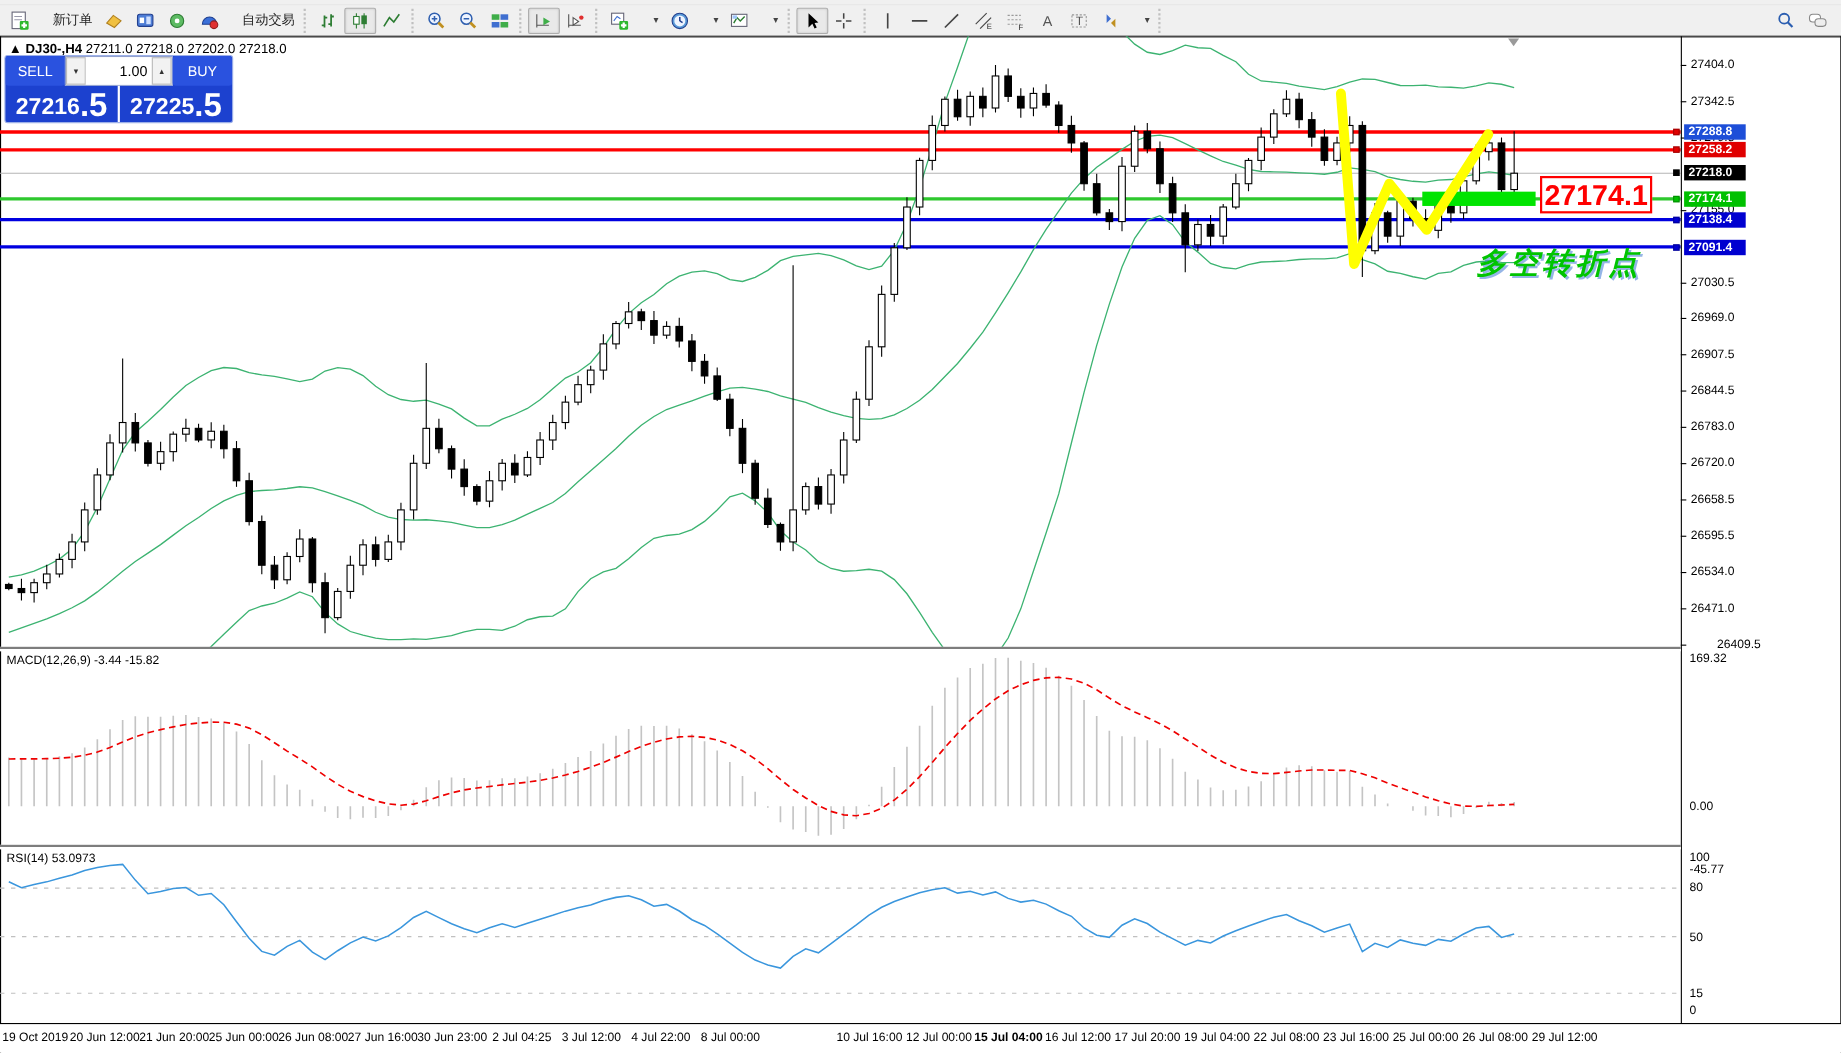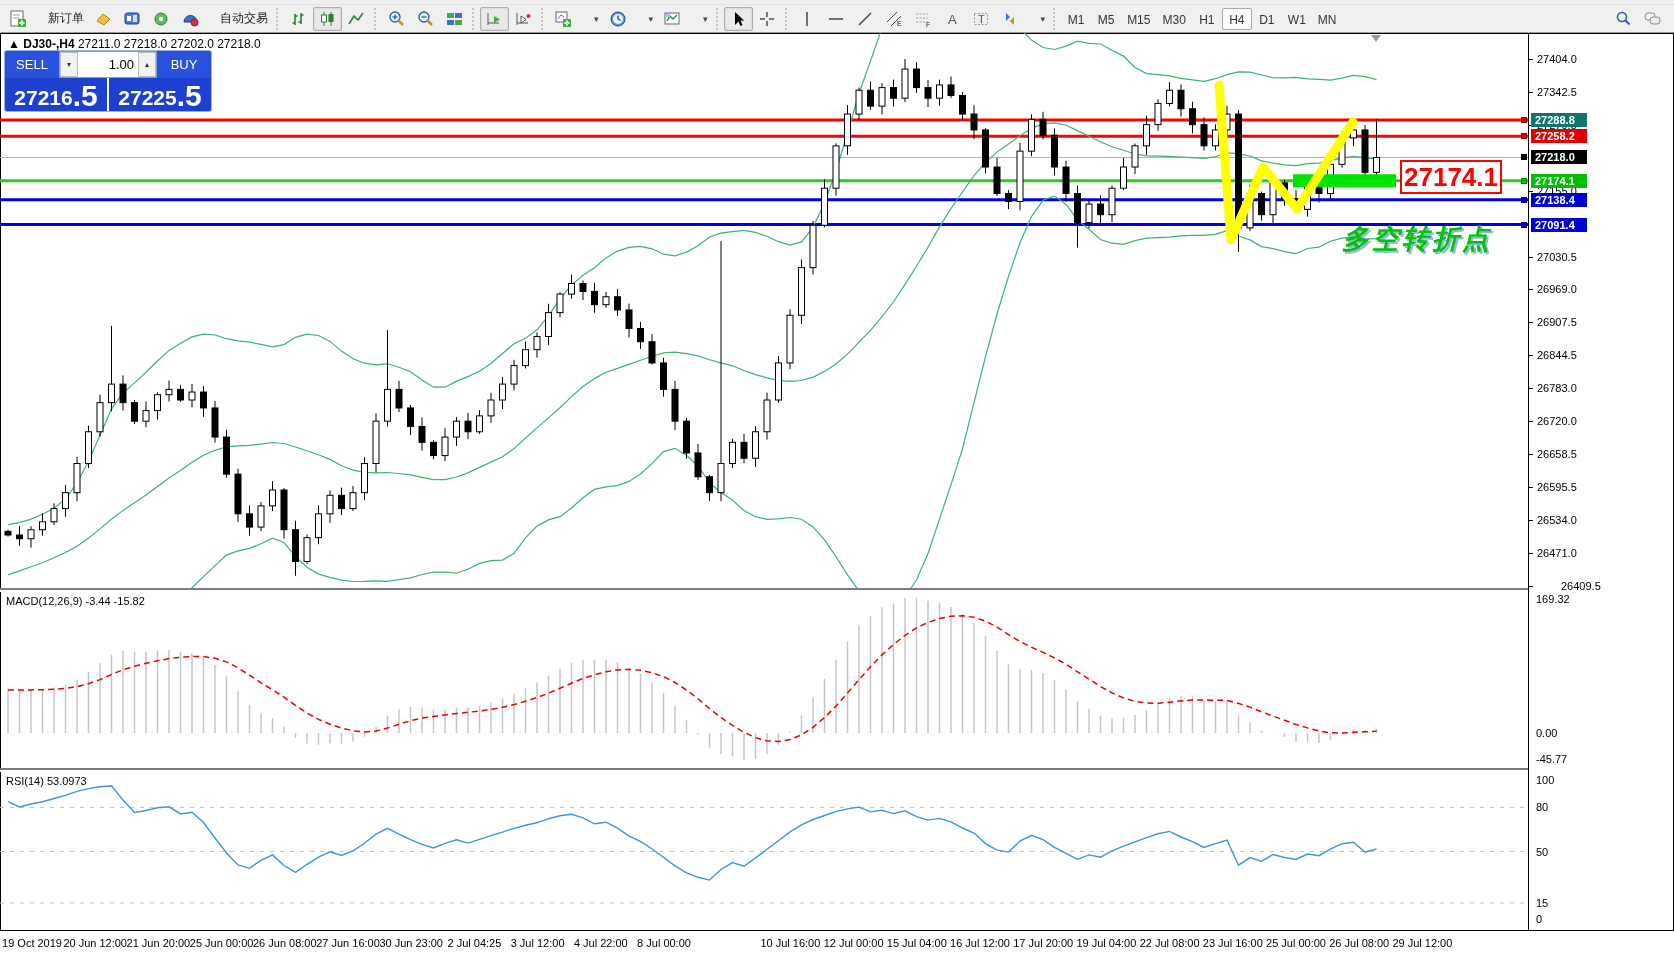--- a/index.html
+++ b/index.html
@@ -319,31 +319,20 @@
         <span class="ticon"><svg width="19" height="18">
               <polygon points="5,3 9,7 5,11" fill="#3f6fd0"></polygon>
               <polygon points="13,7 9,11 13,15" fill="#c09020"></polygon>
             </svg></span>
         <span class="dd">▾</span>
       </div>
     </div>
 
     <span class="tsep"></span>
 
-    <div class="tgroup" id="timeframe-group">
-        <div class="tf-btn">M1</div>
-        <div class="tf-btn">M5</div>
-        <div class="tf-btn">M15</div>
-        <div class="tf-btn">M30</div>
-        <div class="tf-btn">H1</div>
-        <div class="tf-btn active">H4</div>
-        <div class="tf-btn">D1</div>
-        <div class="tf-btn">W1</div>
-        <div class="tf-btn">MN</div>
-      </div>
 
     <div class="toolbar-right">
       <span class="ticon">
         <svg width="19" height="18">
             <circle cx="8" cy="7" r="4.5" fill="none" stroke="#2a5db0" stroke-width="1.6"></circle>
             <line x1="11" y1="10" x2="15.5" y2="14.5" stroke="#2a5db0" stroke-width="2"></line>
           </svg>
       </span>
       <span class="ticon">
         <svg width="19" height="18">
@@ -800,36 +789,36 @@
       <div class="tick-label" style="top: 453.742px;">26658.5</div>
       <div class="tick-mark" style="top: 487.101px;"></div>
       <div class="tick-label" style="top: 487.101px;">26595.5</div>
       <div class="tick-mark" style="top: 519.665px;"></div>
       <div class="tick-label" style="top: 519.665px;">26534.0</div>
       <div class="tick-mark" style="top: 553.024px;"></div>
       <div class="tick-label" style="top: 553.024px;">26471.0</div>
       <div class="tick-mark" style="top: 585.588px;"></div>
       <div class="tick-label" style="top: 585.588px; margin-left: 24px;">26409.5</div>
       <div class="price-bullet" style="top: 119.998px; background: rgb(224, 0, 0);"></div>
-      <div class="price-tag" style="top: 119.998px; background: #0f766e;">27288.8</div>
+      <div class="price-tag" style="top: 119.998px; background: #1d4ed8;">27288.8</div>
       <div class="price-bullet" style="top: 136.201px; background: rgb(224, 0, 0);"></div>
       <div class="price-tag" style="top: 136.201px; background: rgb(224, 0, 0);">27258.2</div>
       <div class="price-bullet" style="top: 157.487px; background: rgb(0, 0, 0);"></div>
       <div class="price-tag" style="top: 157.487px; background: rgb(0, 0, 0);">27218.0</div>
       <div class="price-bullet" style="top: 180.732px; background: rgb(0, 192, 0);"></div>
       <div class="price-tag" style="top: 180.732px; background: rgb(0, 192, 0);">27174.1</div>
       <div class="price-bullet" style="top: 199.635px; background: rgb(0, 0, 208);"></div>
       <div class="price-tag" style="top: 199.635px; background: rgb(0, 0, 208);">27138.4</div>
       <div class="price-bullet" style="top: 224.522px; background: rgb(0, 0, 208);"></div>
       <div class="price-tag" style="top: 224.522px; background: rgb(0, 0, 208);">27091.4</div>
     </div>
   <div id="indicator-axis">
       <div class="ind-axis-label" style="top: 599px;">169.32</div>
       <div class="ind-axis-label" style="top: 733px;">0.00</div>
-      <div class="ind-axis-label" style="top: 759px;">-45.77</div>
+      <div class="ind-axis-label" style="top: 791px;">-45.77</div>
       <div class="ind-axis-label" style="top: 780px;">100</div>
       <div class="ind-axis-label" style="top: 807px;">80</div>
       <div class="ind-axis-label" style="top: 852px;">50</div>
       <div class="ind-axis-label" style="top: 903px;">15</div>
       <div class="ind-axis-label" style="top: 919px;">0</div>
     </div>
 
   <div class="time-axis" id="time-axis">
       <span style="left: 32px;">19 Oct 2019</span>
       <span style="left: 95.2px;">20 Jun 12:00</span>
@@ -838,21 +827,21 @@
       <span style="left: 284.8px;">26 Jun 08:00</span>
       <span style="left: 348px;">27 Jun 16:00</span>
       <span style="left: 411.2px;">30 Jun 23:00</span>
       <span style="left: 474.4px;">2 Jul 04:25</span>
       <span style="left: 537.6px;">3 Jul 12:00</span>
       <span style="left: 600.8px;">4 Jul 22:00</span>
       <span style="left: 664px;">8 Jul 00:00</span>
       <span style="left: 761px; margin-top: 48px;">9 Jul 08:00</span>
       <span style="left: 790.4px;">10 Jul 16:00</span>
       <span style="left: 853.6px;">12 Jul 00:00</span>
-      <span style="left: 916.8px;">15 Jul 04:00</span>
+      <span style="left: 916.8px; font-weight: bold;">15 Jul 04:00</span>
       <span style="left: 980px;">16 Jul 12:00</span>
       <span style="left: 1043.2px;">17 Jul 20:00</span>
       <span style="left: 1106.4px;">19 Jul 04:00</span>
       <span style="left: 1169.6px;">22 Jul 08:00</span>
       <span style="left: 1232.8px;">23 Jul 16:00</span>
       <span style="left: 1296px;">25 Jul 00:00</span>
       <span style="left: 1359.2px;">26 Jul 08:00</span>
       <span style="left: 1422.4px;">29 Jul 12:00</span>
     </div>
 

